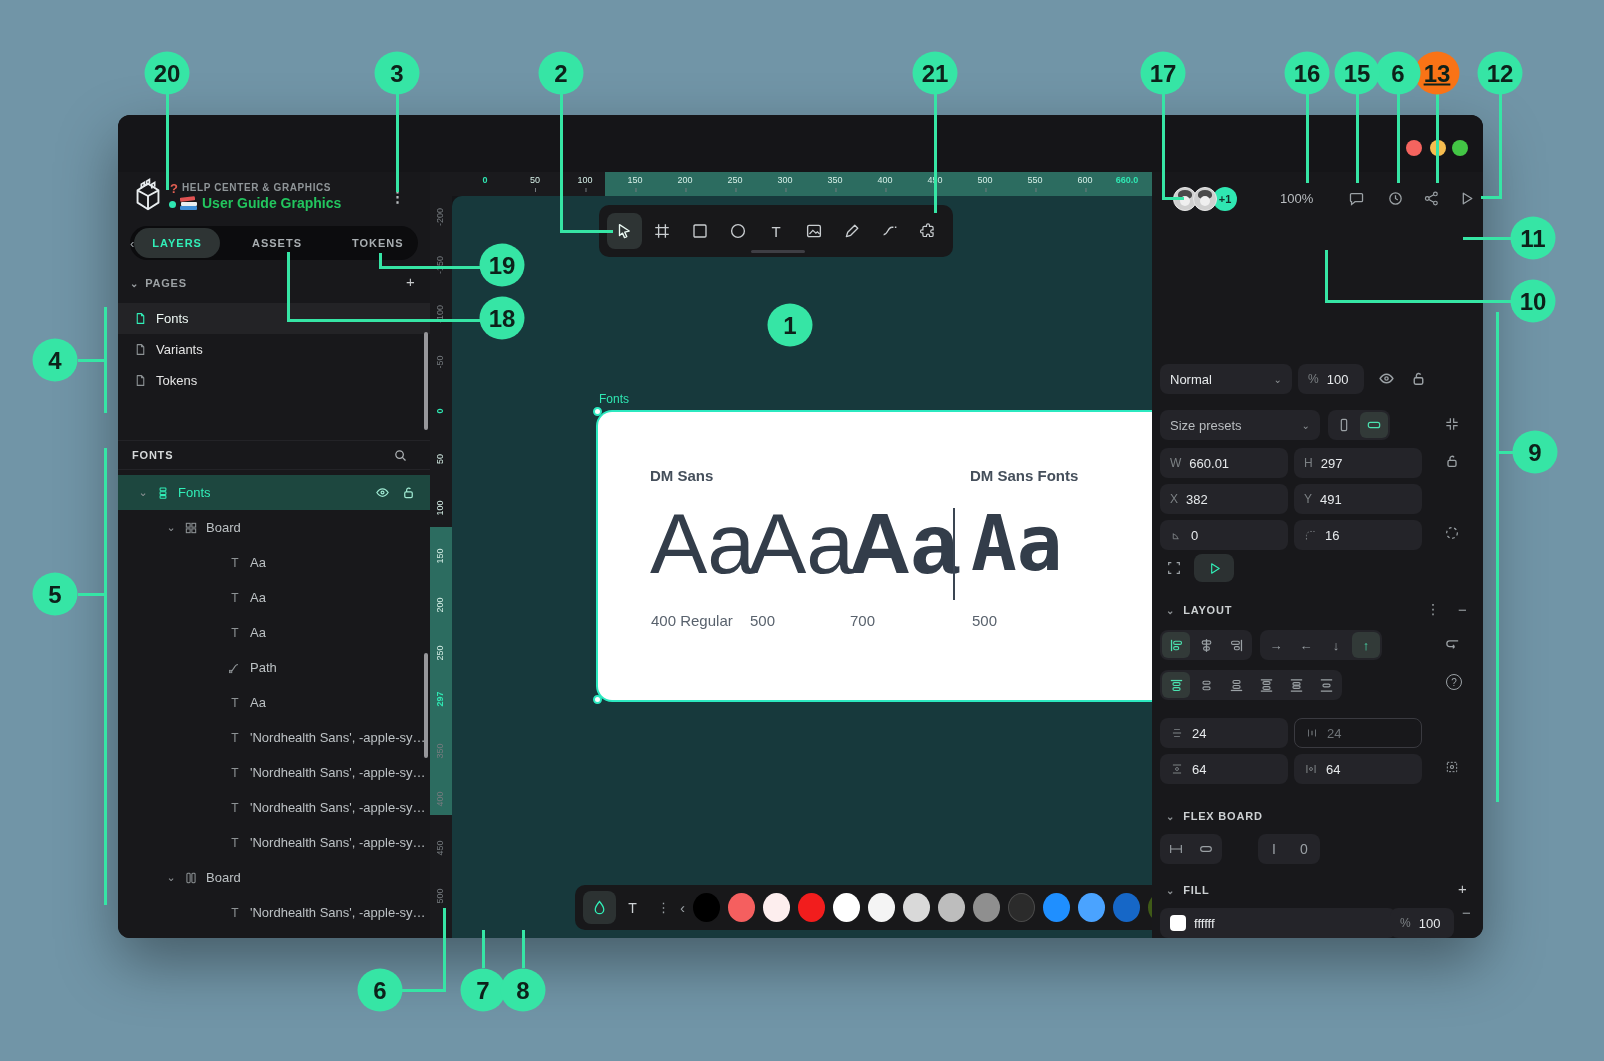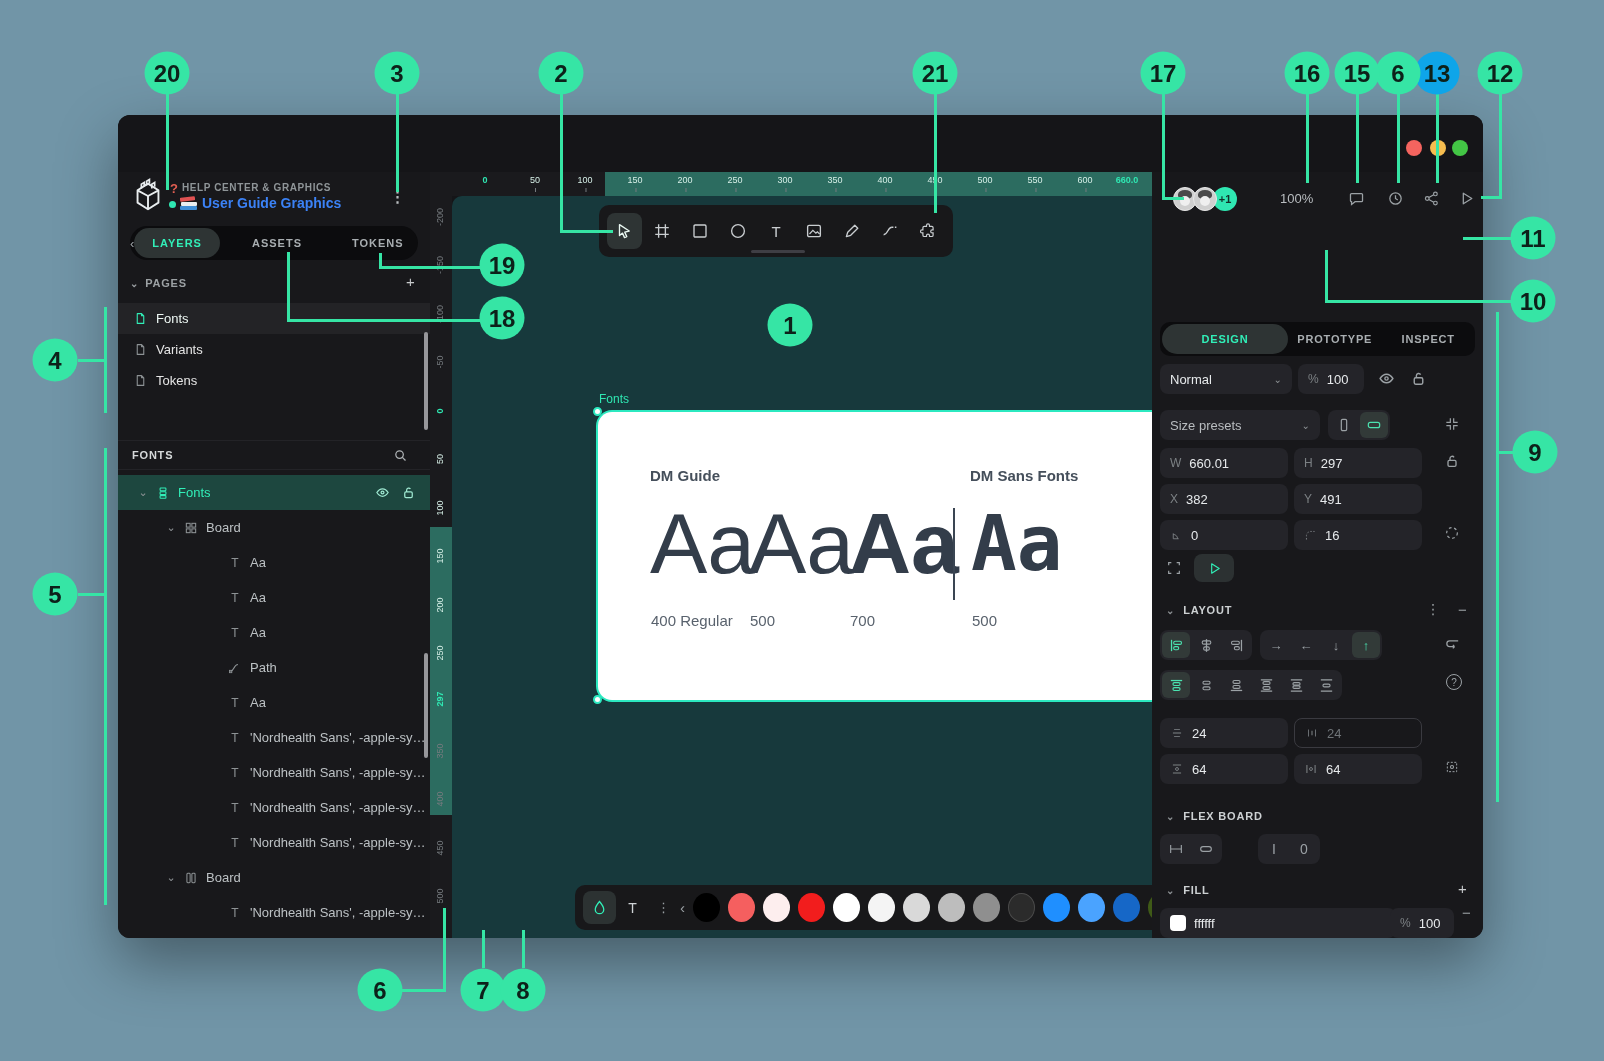--- a/index.html
+++ b/index.html
@@ -7,21 +7,21 @@
   .stage{position:relative;width:1604px;height:1061px;overflow:hidden;background:#7195a7;}
   .abs{position:absolute;}
   .window{left:118px;top:115px;width:1365px;height:823px;background:#151518;border-radius:12px;
           box-shadow:0 24px 60px rgba(0,0,0,.38);overflow:hidden;}
   
   .tl{width:16px;height:16px;border-radius:50%;}
   
   .sidebar{left:0;top:57px;width:312px;height:766px;background:#18181b;}
   .small-caps{letter-spacing:.8px;}
   .projline{font-size:10px;color:#8f9598;letter-spacing:.6px;font-weight:700;}
-  .fileline{font-size:14px;color:#3b82f6;font-weight:700;text-align:center;}
+  .fileline{font-size:14px;color:#22c55e;font-weight:700;text-align:center;}
   .tabbar{left:12px;top:111px;width:288px;height:34px;background:#0c0c0e;border-radius:17px;display:flex;align-items:center;}
   .tab{font-size:11px;font-weight:700;letter-spacing:1px;color:#a9aeb1;padding:0 18px;height:30px;display:flex;align-items:center;border-radius:15px;}
   .tab.active{background:#2e3434;color:#31efb8;}
   .secthead{font-size:11px;font-weight:700;color:#9ca1a4;letter-spacing:.8px;display:flex;align-items:center;gap:6px;}
   .pagerow{height:31px;display:flex;align-items:center;gap:9px;padding-left:16px;font-size:13px;color:#e5e5e5;}
   .pagerow.sel{background:#232326;color:#eef8f4;}
   .pagerow svg{flex:0 0 auto;}
   .layrow{height:35px;display:flex;align-items:center;gap:8px;font-size:13px;color:#bcc1c4;position:relative;white-space:nowrap;overflow:hidden;}
   .layrow.sel{background:#1d473f;color:#31efb8;}
   .chev{color:#8d9295;font-size:11px;width:10px;text-align:center;flex:0 0 auto;}
@@ -531,21 +531,21 @@
           <div class="toolbtn">
             <svg class="ic" width="18" height="18">
               <use href="#i-puzzle"></use>
             </svg>
           </div>
           <div class="toolhandle"></div>
         </div>
 
       <div class="abs" style="left:147px;top:196px;font-size:12px;color:#2fe7b2;">Fonts</div>
       <div class="board">
-        <div class="abs fontname" style="left:52px;top:55px;">DM Guide</div>
+        <div class="abs fontname" style="left:52px;top:55px;">DM Sans</div>
         <div class="abs fontname" style="left:372px;top:55px;">DM Sans Fonts</div>
         <div class="abs aa" style="left:52px;top:88px;font-size:86px;font-weight:400;">Aa</div>
         <div class="abs aa" style="left:151px;top:88px;font-size:86px;font-weight:500;">Aa</div>
         <div class="abs aa" style="left:251px;top:88px;font-size:86px;font-weight:700;">Aa</div>
         <div class="abs" style="left:355px;top:96px;width:2px;height:92px;background:#3a4552;"></div>
         <div class="abs aa" style="left:373px;top:94px;font-size:76px;font-weight:700;font-family:'DejaVu Sans Mono',monospace;">Aa</div>
         <div class="abs wlabel" style="left:53px;top:200px;">400 Regular</div>
         <div class="abs wlabel" style="left:152px;top:200px;">500</div>
         <div class="abs wlabel" style="left:252px;top:200px;">700</div>
         <div class="abs wlabel" style="left:374px;top:200px;">500</div>
@@ -606,25 +606,20 @@
           <svg class="ic" width="17" height="17">
             <use href="#i-share"></use>
           </svg>
         </div>
       <div class="abs iconbtn" style="left:306px;top:18px;">
           <svg class="ic" width="17" height="17">
             <use href="#i-play"></use>
           </svg>
         </div>
 
-      <div class="ptabs">
-        <div class="ptab active">DESIGN</div>
-        <div class="ptab">PROTOTYPE</div>
-        <div class="ptab">INSPECT</div>
-      </div>
 
       <div class="abs input" style="left:8px;top:192px;width:132px;justify-content:space-between;">
         <span>Normal</span>
           <span style="color:#8d9295;font-size:10px;">⌄</span>
       </div>
       <div class="abs input" style="left:146px;top:192px;width:66px;">
         <span class="lab">%</span>
           <span>100</span>
       </div>
       <div class="abs iconbtn" style="left:226px;top:198px;">
@@ -889,21 +884,21 @@
       <div class="callout" style="left: 1535px; top: 452px; background: rgb(54, 229, 165);">9</div>
       <div class="cline" style="left: 1325px; top: 250px; width: 3px; height: 53px; background: rgb(54, 229, 165);"></div>
       <div class="cline" style="left: 1328px; top: 300px; width: 183px; height: 3px; background: rgb(54, 229, 165);"></div>
       <div class="callout" style="left: 1533px; top: 301px; background: rgb(54, 229, 165);">10</div>
       <div class="cline" style="left: 1463px; top: 237px; width: 48px; height: 3px; background: rgb(54, 229, 165);"></div>
       <div class="callout" style="left: 1533px; top: 238px; background: rgb(54, 229, 165);">11</div>
       <div class="cline" style="left: 1499px; top: 94px; width: 3px; height: 105px; background: rgb(54, 229, 165);"></div>
       <div class="cline" style="left: 1481px; top: 196px; width: 20px; height: 3px; background: rgb(54, 229, 165);"></div>
       <div class="callout" style="left: 1500px; top: 73px; background: rgb(54, 229, 165);">12</div>
       <div class="cline" style="left: 1436px; top: 94px; width: 3px; height: 89px; background: rgb(54, 229, 165);"></div>
-      <div class="callout" style="left: 1437px; top: 73px; background: #0ea5e9;">13</div>
+      <div class="callout" style="left: 1437px; top: 73px; background: #f97316; text-decoration: underline;">13</div>
       <div class="cline" style="left: 1397px; top: 94px; width: 3px; height: 89px; background: rgb(54, 229, 165);"></div>
       <div class="callout" style="left: 1398px; top: 73px; background: rgb(54, 229, 165);">6</div>
       <div class="cline" style="left: 1356px; top: 94px; width: 3px; height: 89px; background: rgb(54, 229, 165);"></div>
       <div class="callout" style="left: 1357px; top: 73px; background: rgb(54, 229, 165);">15</div>
       <div class="cline" style="left: 1306px; top: 94px; width: 3px; height: 89px; background: rgb(54, 229, 165);"></div>
       <div class="callout" style="left: 1307px; top: 73px; background: rgb(54, 229, 165);">16</div>
       <div class="cline" style="left: 1162px; top: 94px; width: 3px; height: 106px; background: rgb(54, 229, 165);"></div>
       <div class="cline" style="left: 1162px; top: 197px; width: 22px; height: 3px; background: rgb(54, 229, 165);"></div>
       <div class="callout" style="left: 1163px; top: 73px; background: rgb(54, 229, 165);">17</div>
       <div class="cline" style="left: 287px; top: 252px; width: 3px; height: 70px; background: rgb(54, 229, 165);"></div>

